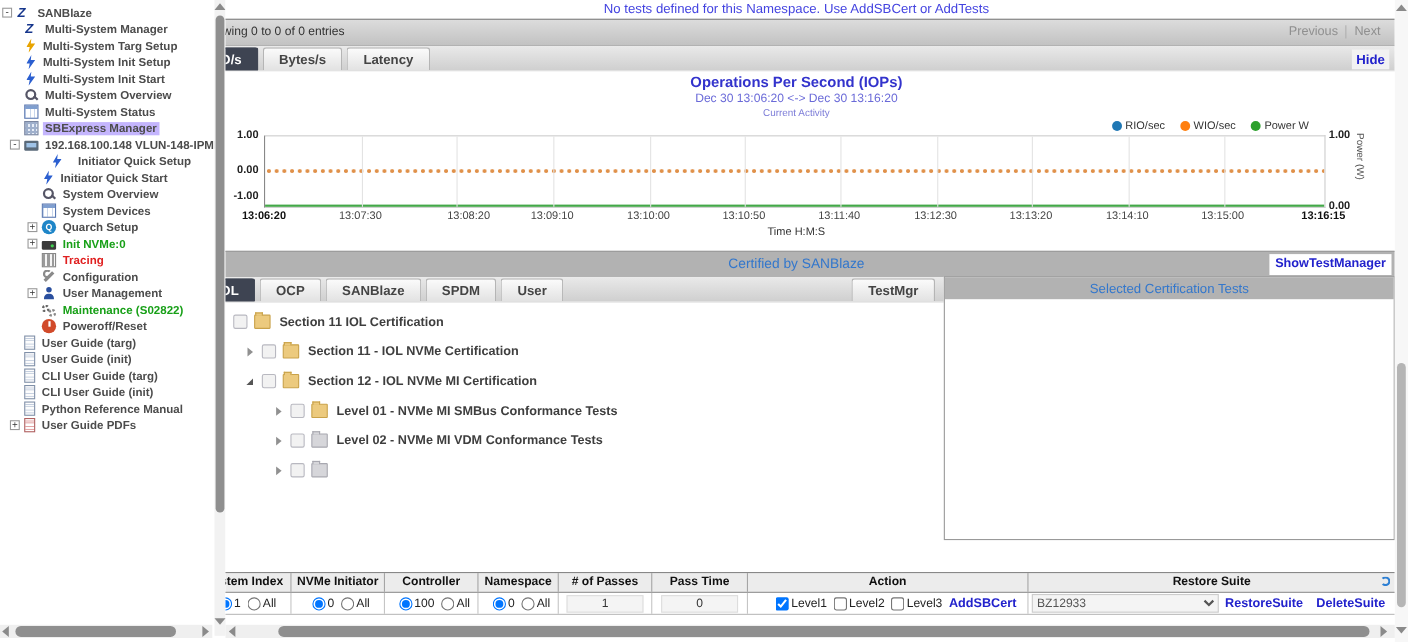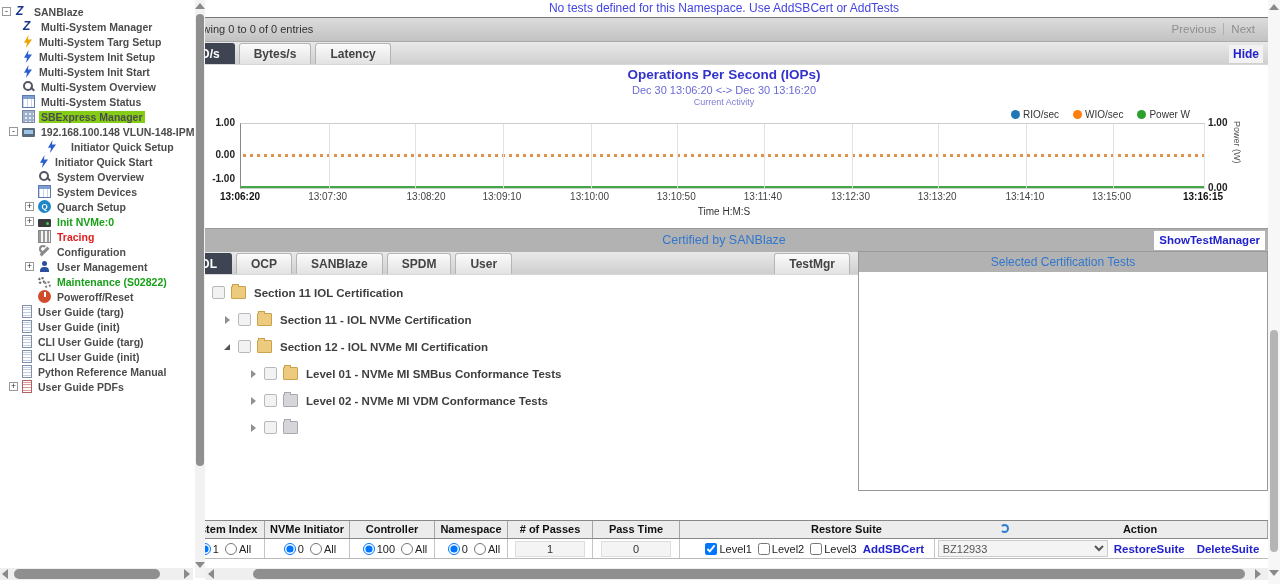--- a/index.html
+++ b/index.html
@@ -2,21 +2,21 @@
 <html><head>
 <meta charset="utf-8">
 <style>
   html,body{margin:0;padding:0;background:#fff;font-family:"Liberation Sans",sans-serif;}
   body{width:1280px;height:584px;position:relative;overflow:hidden;}
 
   
   #sidebar{position:absolute;left:0;top:0;width:195px;height:560px;overflow:hidden;padding-top:4px;box-sizing:border-box;background:#fff;}
   .sb-row{display:flex;align-items:center;height:15px;font-size:10.5px;font-weight:bold;color:#4c4c4c;white-space:nowrap;cursor:default;}
   .sb-row .lbl{padding:0 2px;}
-  .sb-row.sel .lbl{background:#84cc16;}
+  .sb-row.sel .lbl{background:#c4b5fd;}
   .sb-row .lbl.green{color:#18a018;}
   .sb-row .lbl.red{color:#e02020;}
   .exp{width:9px;height:9px;border:1px solid #999;background:#fff;font-size:9px;line-height:7px;text-align:center;color:#333;margin-right:4px;flex:none;box-sizing:border-box;font-weight:normal;}
   .exp-sp{width:13px;flex:none;}
   .ic{display:inline-block;width:13px;height:13px;margin-right:4px;position:relative;flex:none;}
   .ic-z-logo::before{content:"Z";position:absolute;left:1px;top:0;color:#16368c;font-weight:bold;font-style:italic;font-size:12px;line-height:13px;}
   .ic-bolt-yellow,.ic-bolt-blue{width:11px;}
   .ic-bolt-yellow::before,.ic-bolt-blue::before{content:"";position:absolute;left:1px;top:0;width:10px;height:13px;clip-path:polygon(55% 0,10% 60%,40% 60%,30% 100%,90% 35%,50% 35%);background:#e8a400;}
   .ic-bolt-blue::before{background:#2b5fd0;}
   .ic-magnifier::before{content:"";position:absolute;left:1px;top:1px;width:6px;height:6px;border:2px solid #556;border-radius:50%;}
@@ -406,22 +406,22 @@
   </div>
 
   <div class="bottom-table">
     <div class="bt-head" id="bt-head">
           <div class="cell" style="width: 85px;">System Index</div>
           <div class="cell" style="width: 85px;">NVMe Initiator</div>
           <div class="cell" style="width: 85px;">Controller</div>
           <div class="cell" style="width: 73px;">Namespace</div>
           <div class="cell" style="width: 85px;"># of Passes</div>
           <div class="cell" style="width: 87px;">Pass Time</div>
+          <div class="cell" style="width: 255px;">Action</div>
           <div class="cell" style="width: 333px; border-right: none;">Restore Suite<span class="refresh-ic"></span></div>
-          <div class="cell" style="width: 255px;">Action</div>
         </div>
     <div class="bt-row">
       <div class="cell" style="width:85px;">
         <input type="radio" name="sysidx" checked="" style="">
             <span>1</span>
         <input type="radio" name="sysidx" style="">
             <span>All</span>
       </div>
       <div class="cell" style="width:85px;">
         <input type="radio" name="init" checked="" style="">

